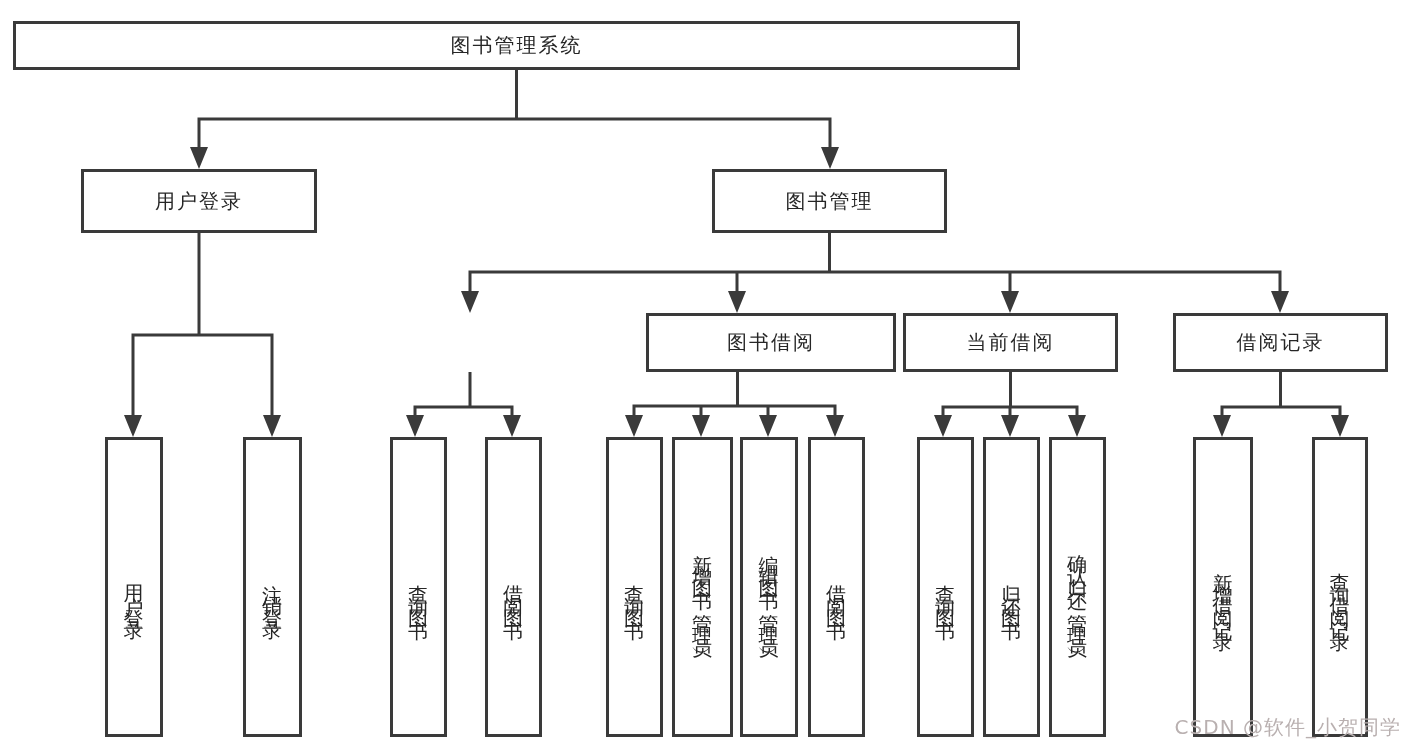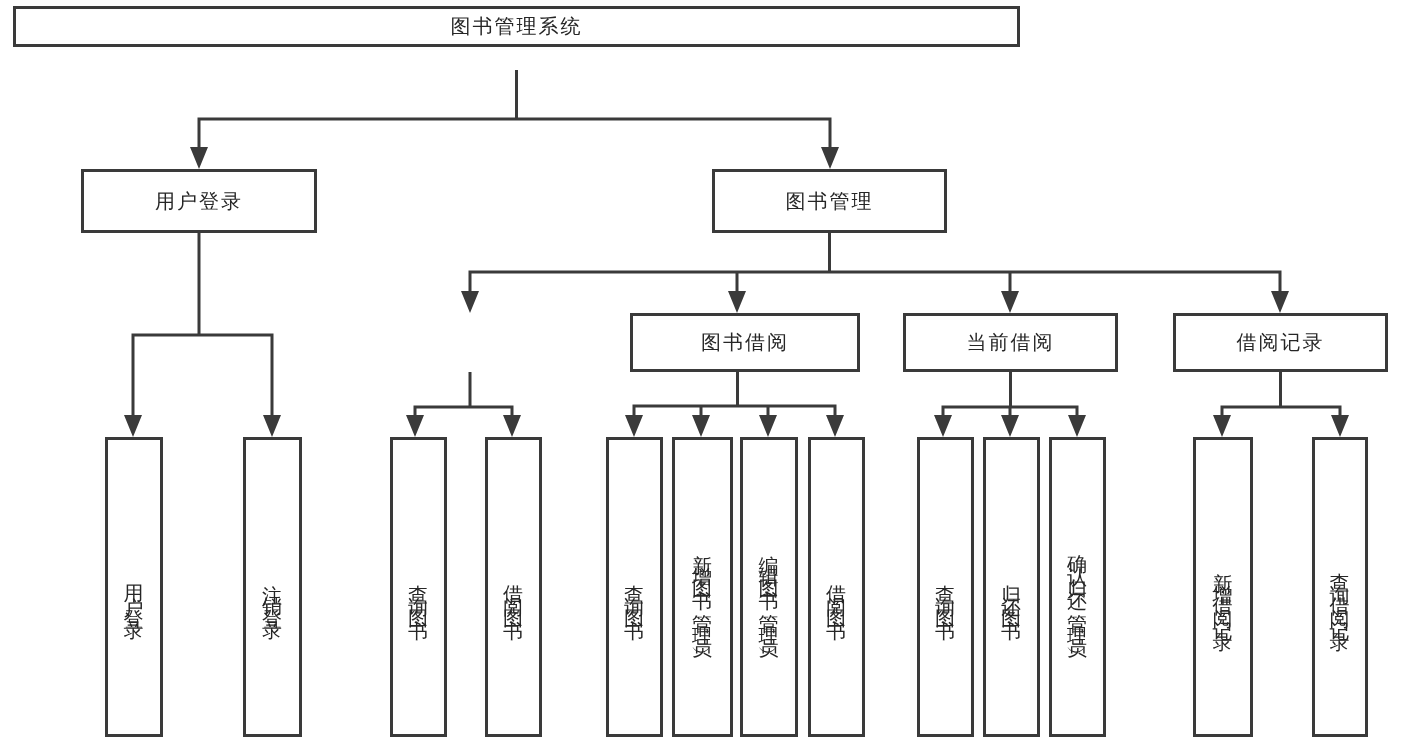--- a/index.html
+++ b/index.html
@@ -64,32 +64,32 @@
              M1001 291 L1019 291 L1010 313 Z M1271 291 L1289 291 L1280 313 Z
              M124 415 L142 415 L133 437 Z M263 415 L281 415 L272 437 Z
              M406 415 L424 415 L415 437 Z M503 415 L521 415 L512 437 Z
              M625 415 L643 415 L634 437 Z M692 415 L710 415 L701 437 Z
              M759 415 L777 415 L768 437 Z M826 415 L844 415 L835 437 Z
              M934 415 L952 415 L943 437 Z M1001 415 L1019 415 L1010 437 Z
              M1068 415 L1086 415 L1077 437 Z
              M1213 415 L1231 415 L1222 437 Z M1331 415 L1349 415 L1340 437 Z"></path>
   </svg>
 
-  <div class="box hbox" style="left:13px; top:6px; width:1007px; height:41px;">
+  <div class="box hbox" style="left:13px; top:21px; width:1007px; height:49px;">
     <span>图书管理系统</span>
   </div>
 
   <div class="box hbox" style="left:81px; top:169px; width:236px; height:64px;">
     <span>用户登录</span>
   </div>
   <div class="box hbox" style="left:712px; top:169px; width:235px; height:64px;">
     <span>图书管理</span>
   </div>
 
-  <div class="box hbox" style="left:630px; top:313px; width:230px; height:59px;">
+  <div class="box hbox" style="left:646px; top:313px; width:250px; height:59px;">
     <span>图书借阅</span>
   </div>
   <div class="box hbox" style="left:1173px; top:313px; width:215px; height:59px;">
     <span>借阅记录</span>
   </div>
   <div class="box hbox" style="left:903px; top:313px; width:215px; height:59px;">
     <span>当前借阅</span>
   </div>
 
   <div class="box vbox" style="left:105px; top:437px; width:58px; height:300px;">
@@ -129,14 +129,15 @@
     <span>确认归还（管理员）</span>
   </div>
 
   <div class="box vbox" style="left:1193px; top:437px; width:60px; height:300px;">
     <span>新增借阅记录</span>
   </div>
   <div class="box vbox" style="left:1312px; top:437px; width:56px; height:300px;">
     <span>查询借阅记录</span>
   </div>
 
+  <div class="watermark">CSDN @软件_小贺同学</div>
 
 </div>
 
 </body></html>

